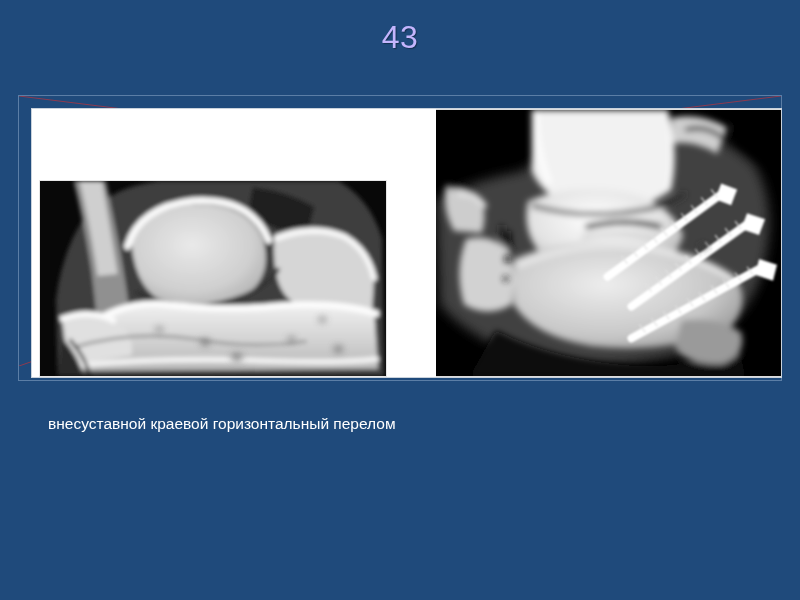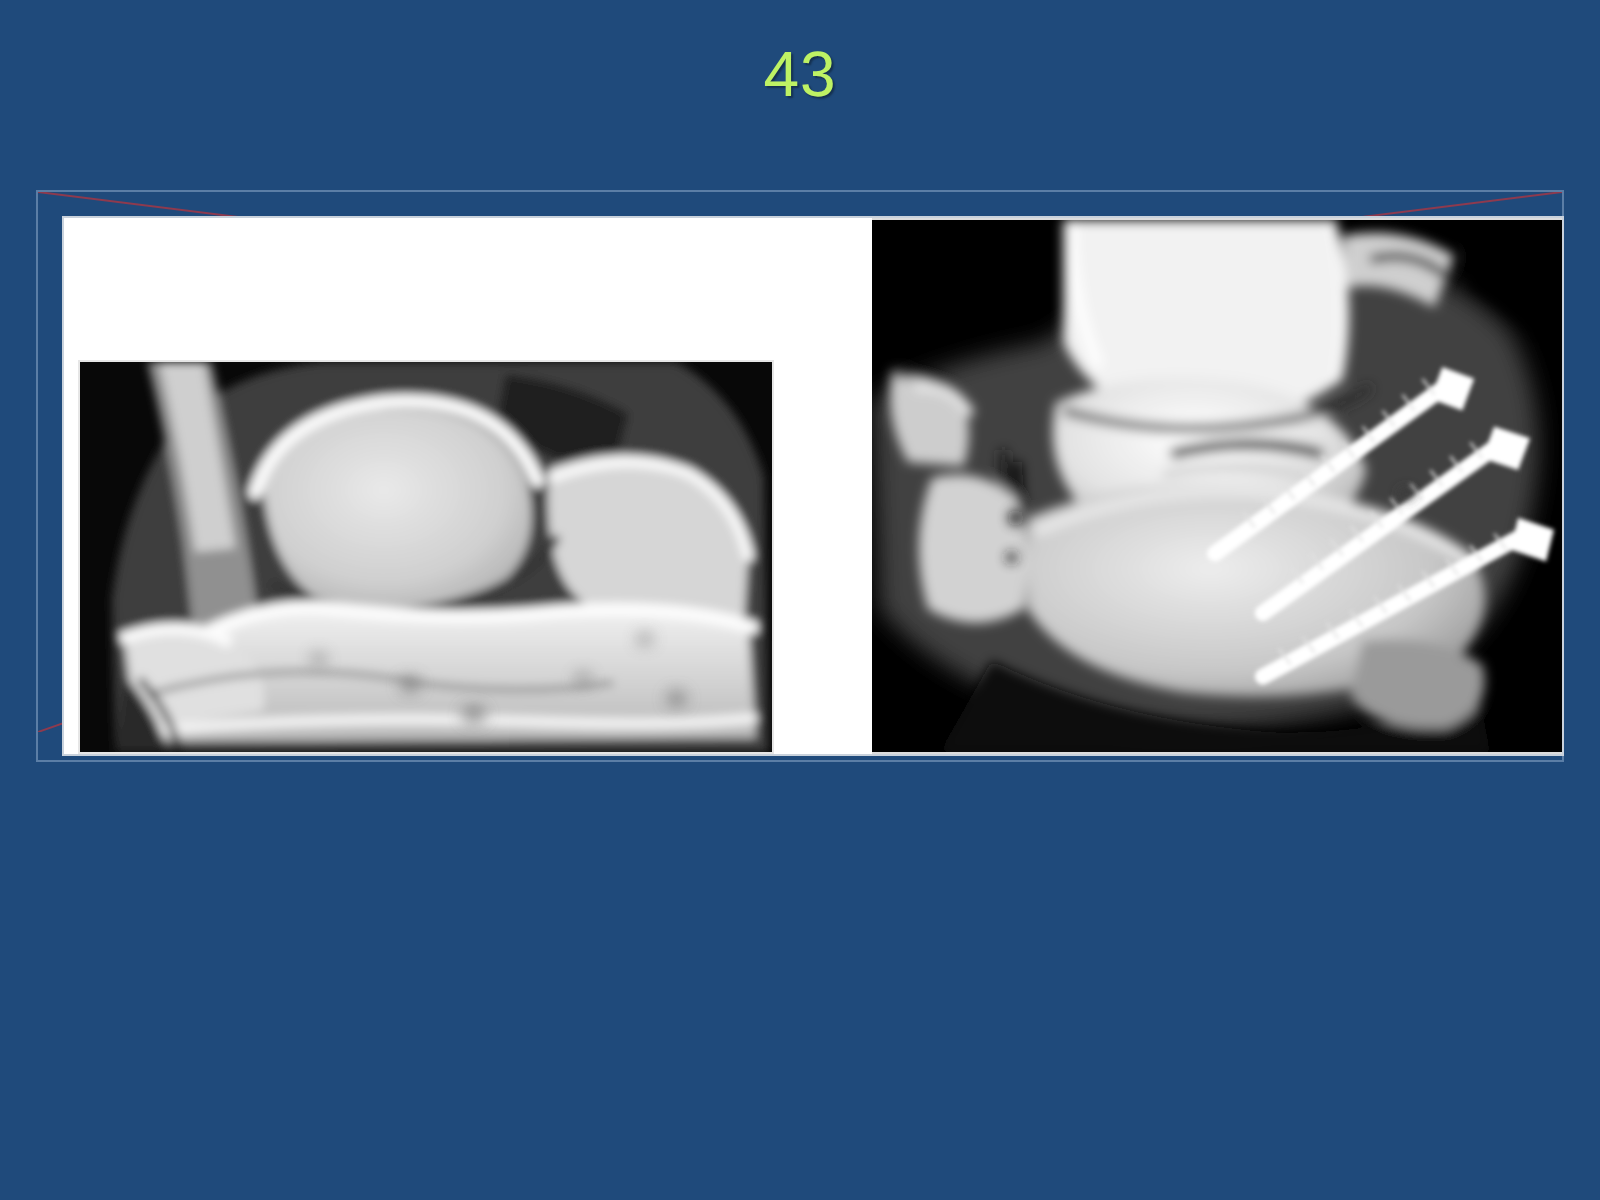--- a/index.html
+++ b/index.html
@@ -22,21 +22,21 @@
     overflow: hidden;
   }
 
   
   #slide-title {
     position: absolute;
     left: 0;
     top: 18px;
     width: 800px;
     text-align: center;
-    color: #bef264;
+    color: #c4b5fd;
     font-size: 32px;
     line-height: 38px;
     font-weight: 400;
     letter-spacing: 0.5px;
     text-shadow: 1px 1px 1px rgba(0,0,0,0.35);
   }
 
   
   #picture-frame {
     position: absolute;
@@ -346,15 +346,16 @@
           <ellipse cx="268" cy="138" rx="4" ry="3" fill="#3a3a3a"></ellipse>
           <ellipse cx="72" cy="150" rx="4" ry="4" fill="#111111"></ellipse>
           <ellipse cx="70" cy="170" rx="3" ry="3" fill="#1a1a1a"></ellipse>
         </g>
       </svg>
     </div>
 
   </div>
 
   <div id="caption">
+    <span class="cap-line">внесуставной краевой горизонтальный перелом</span>
   </div>
 
 </div>
 
 </body></html>

